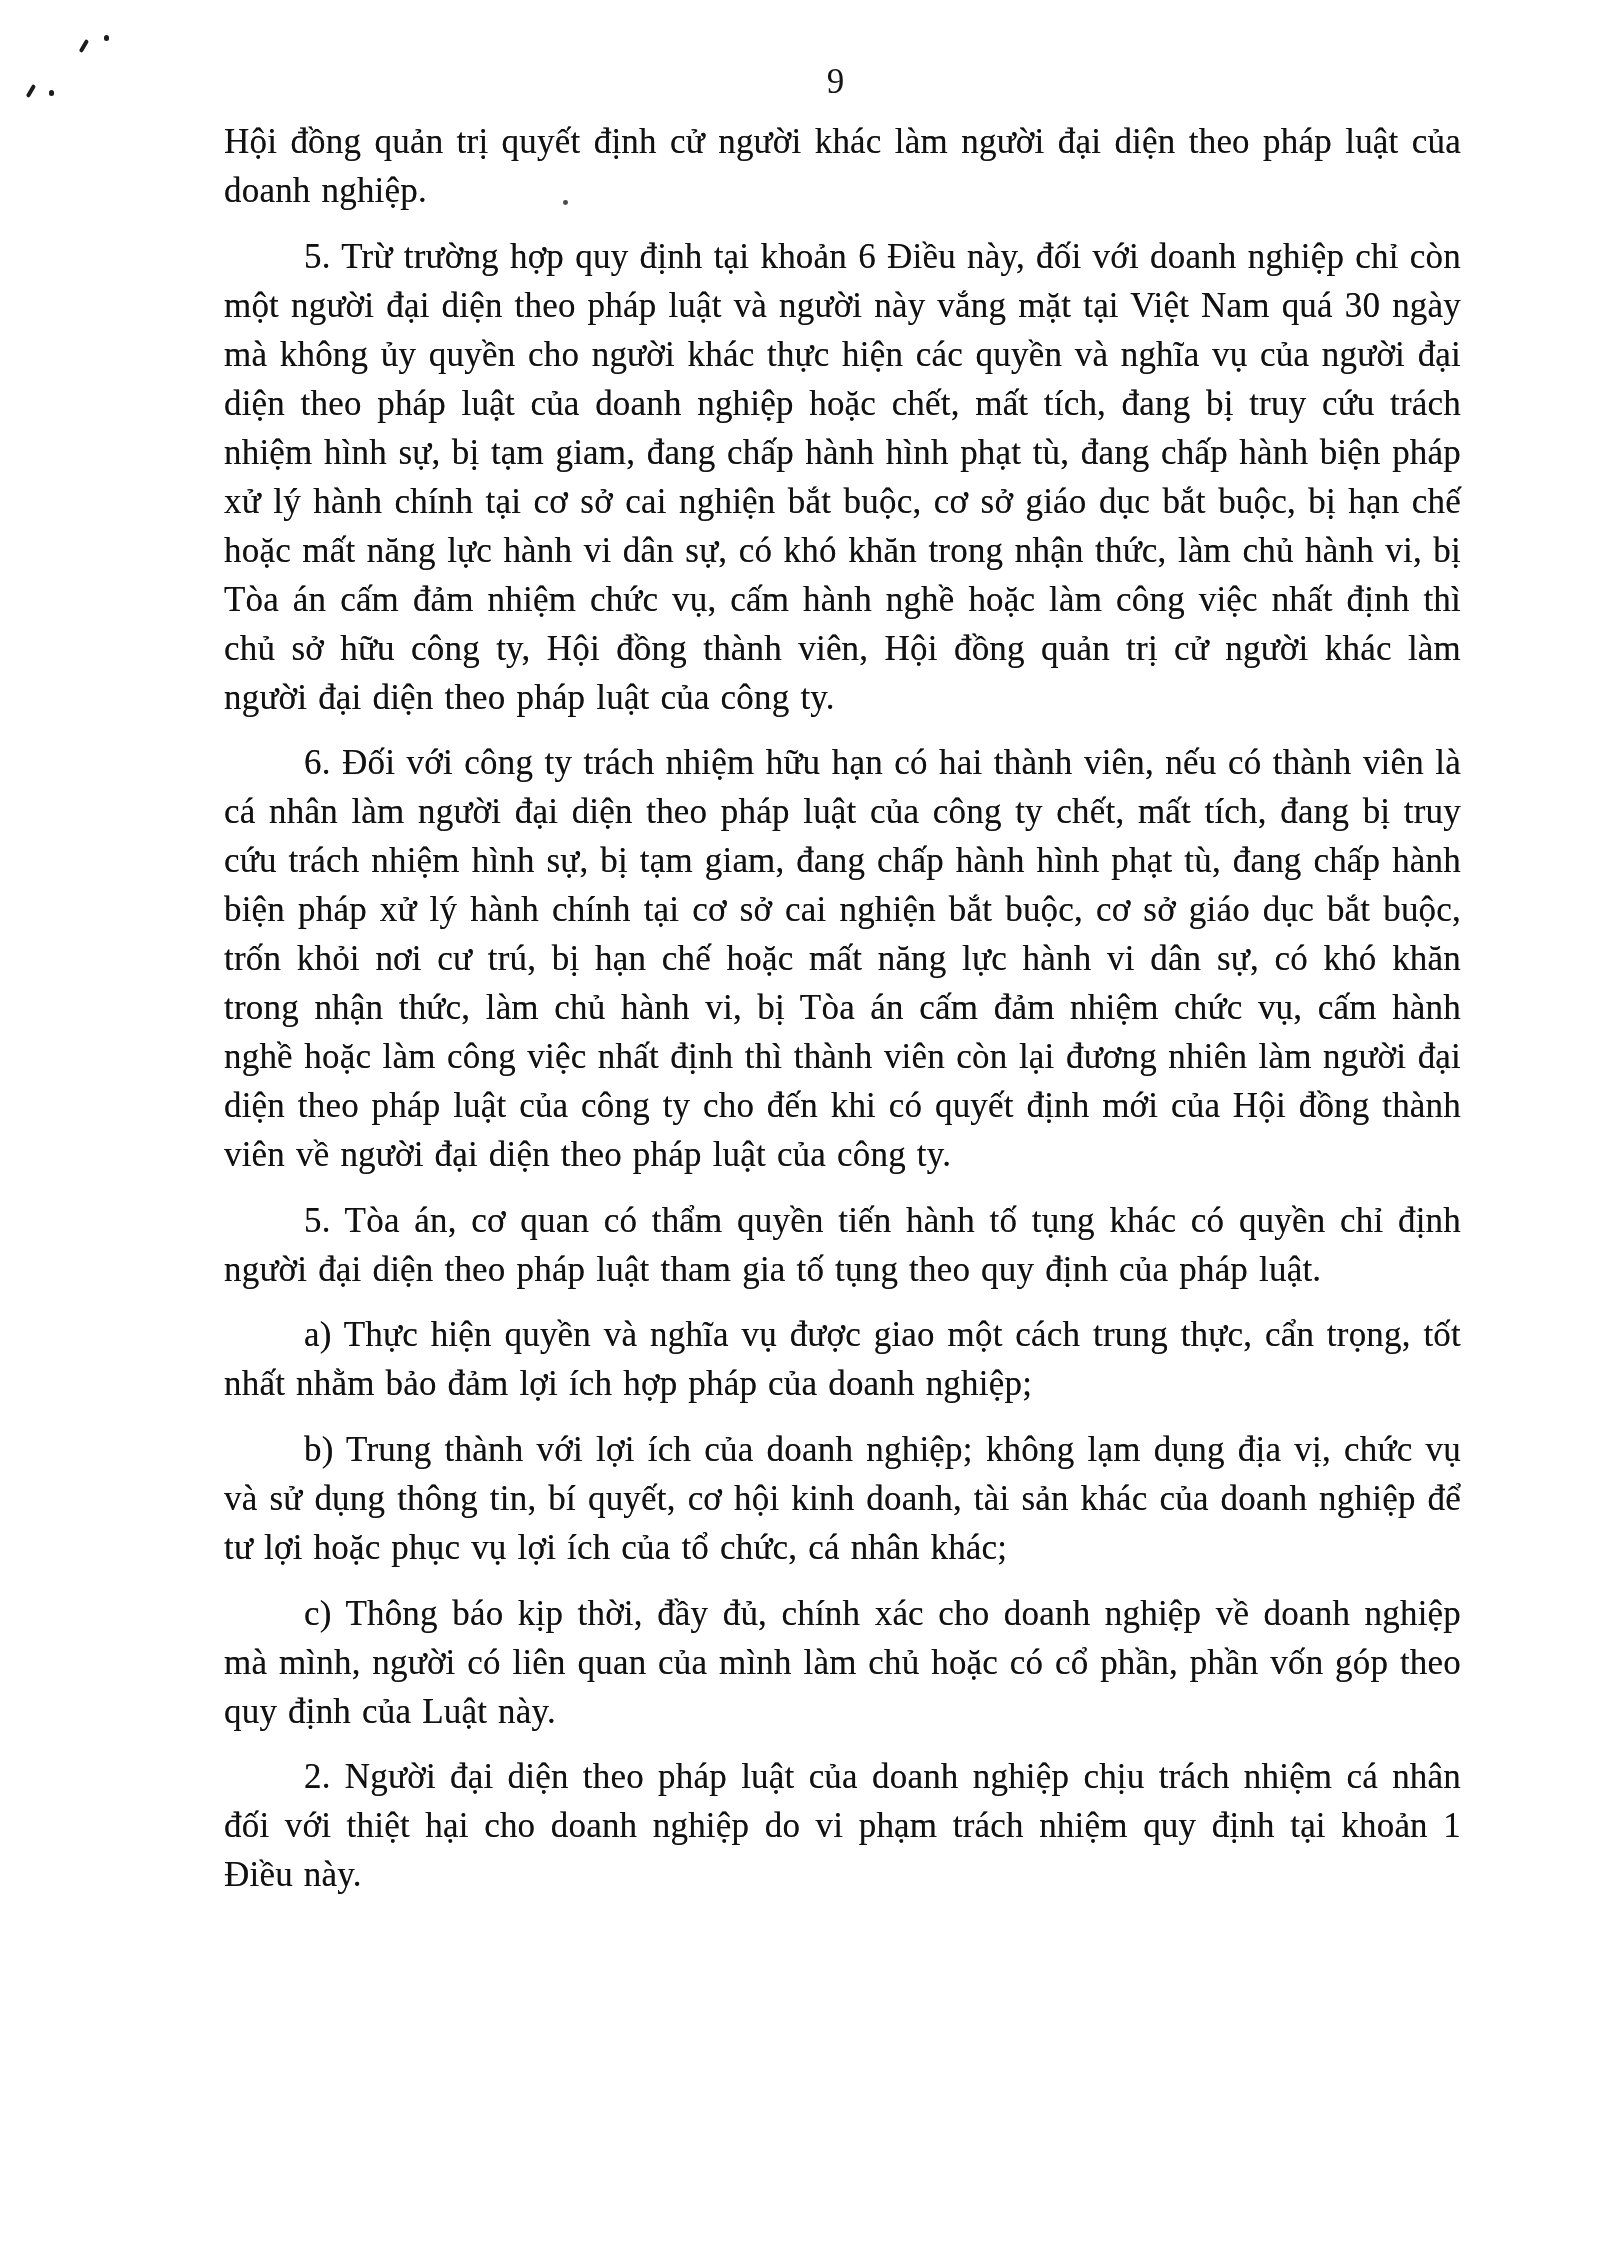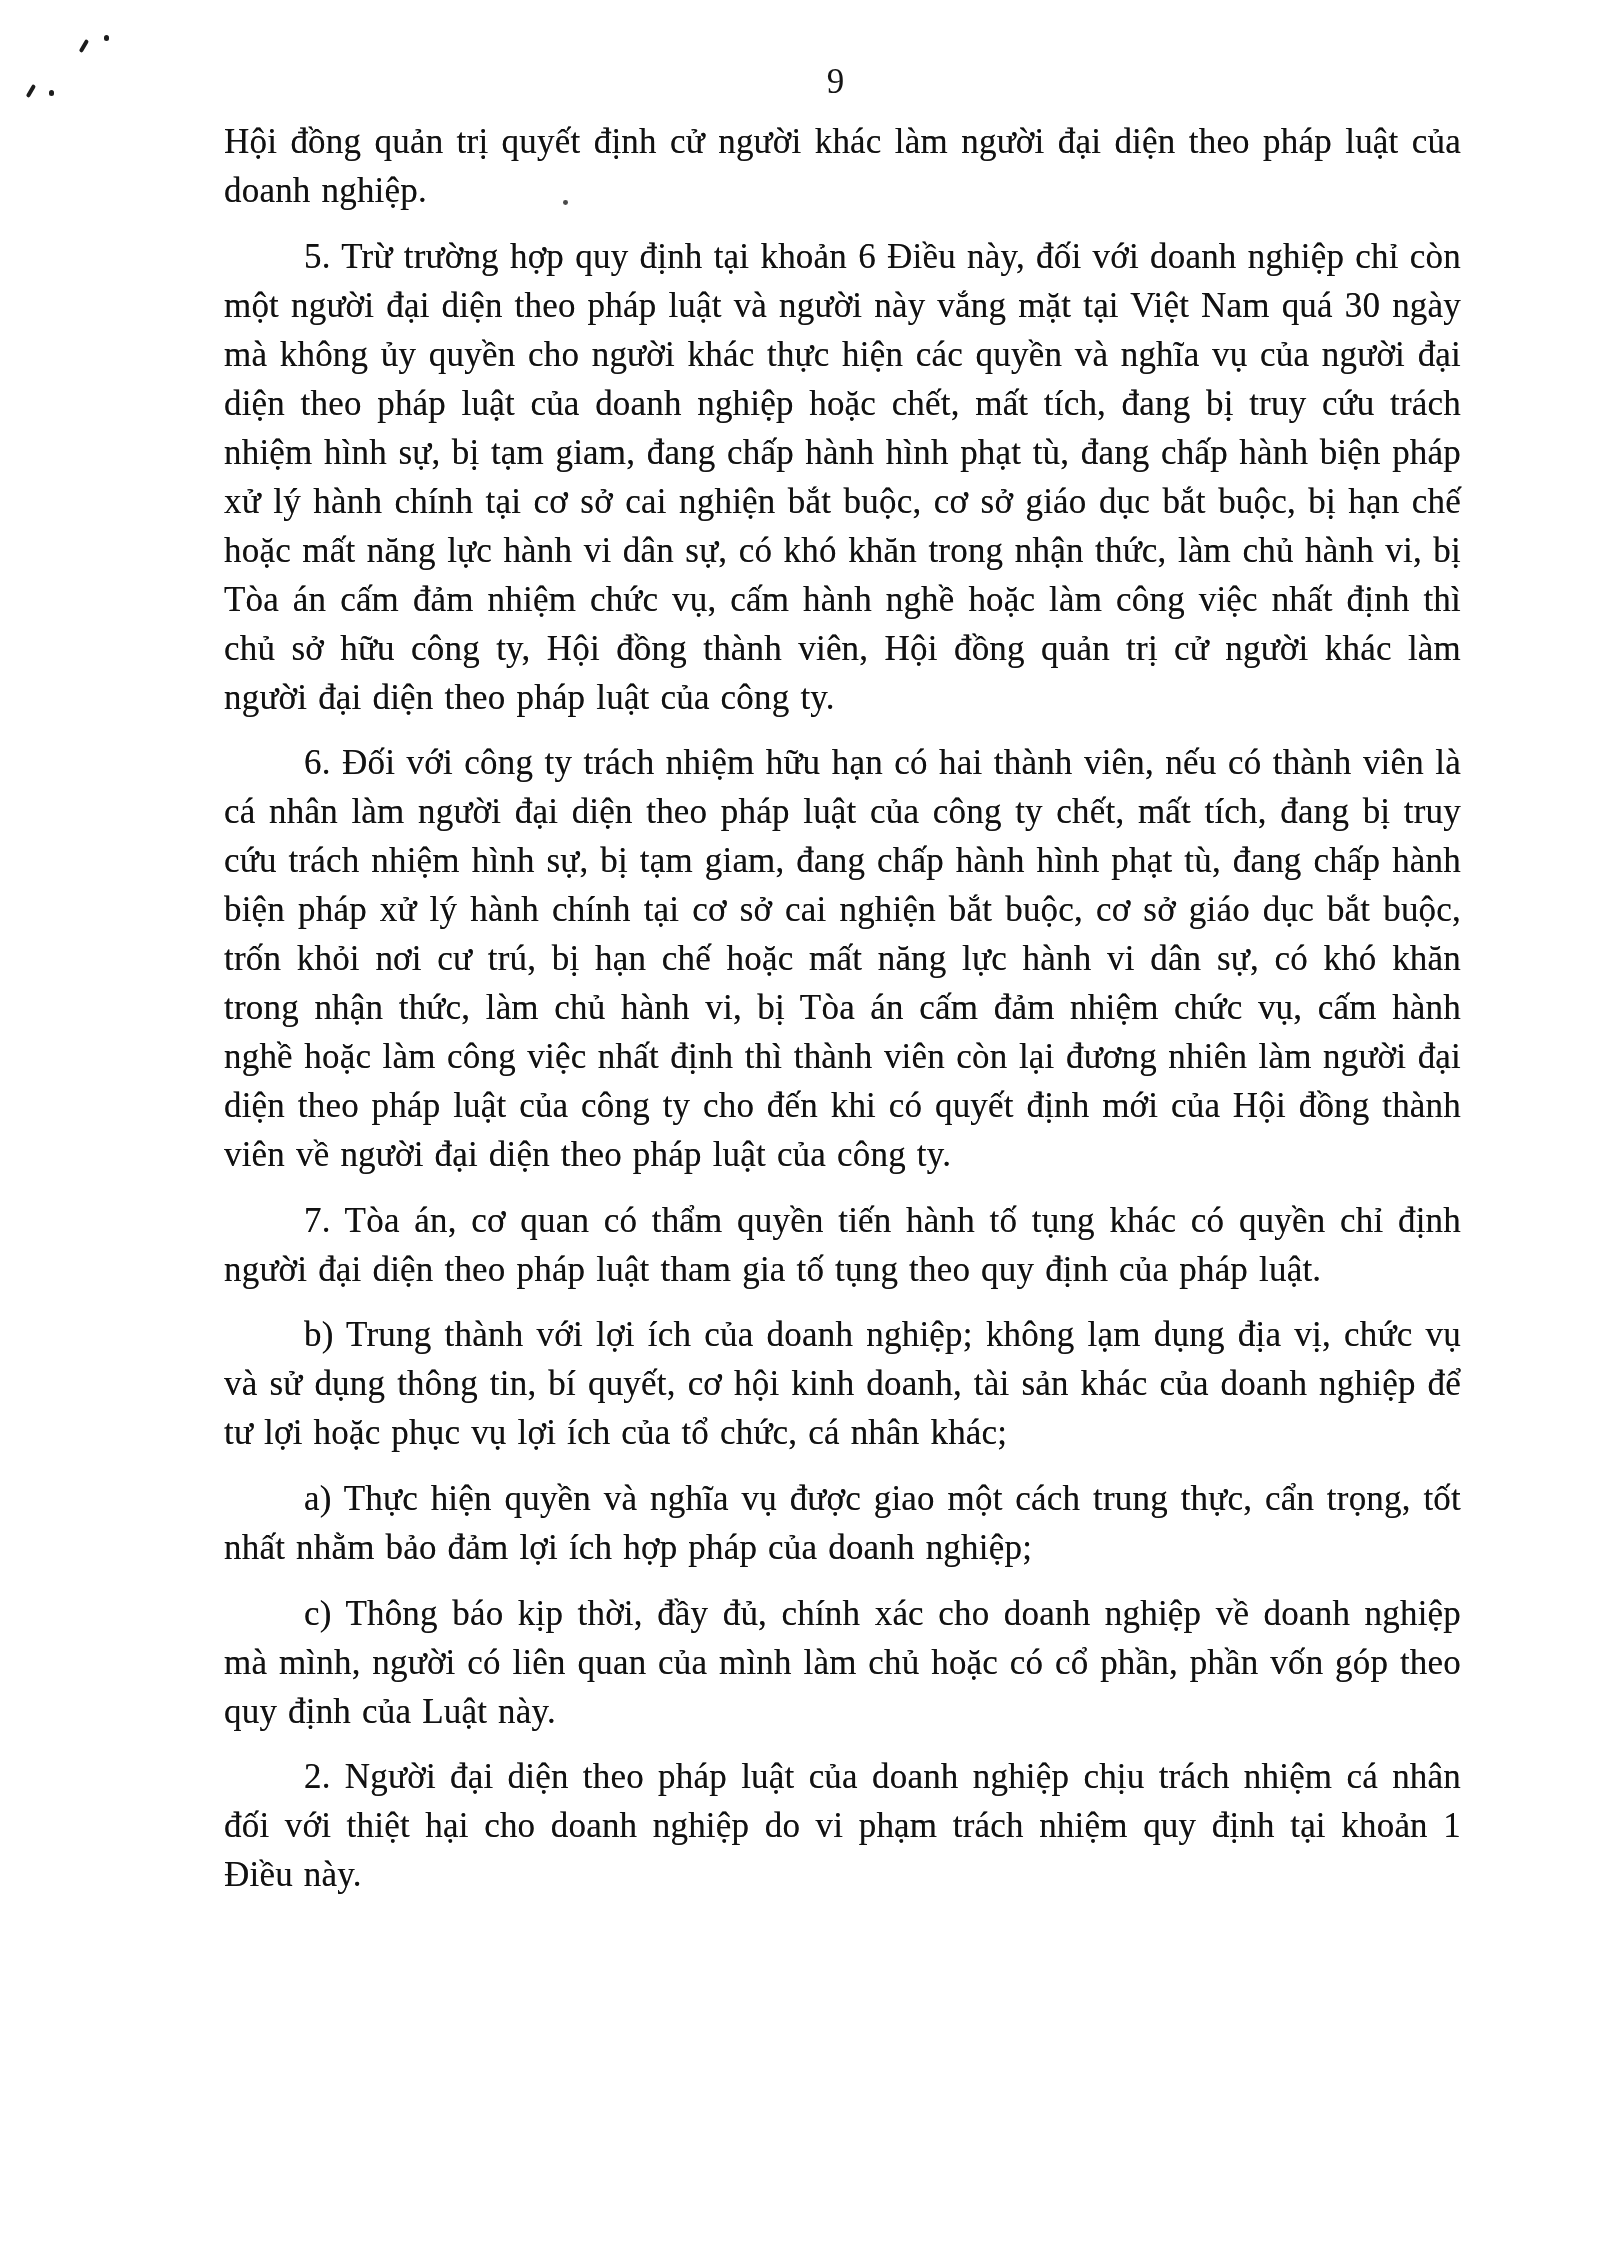--- a/index.html
+++ b/index.html
@@ -98,27 +98,27 @@
 
   <div class="page-number">9</div>
 
   <main class="text-block">
     <p class="para no-indent">Hội đồng quản trị quyết định cử người khác làm người đại diện theo pháp luật của doanh nghiệp.</p>
 
     <p class="para">5. Trừ trường hợp quy định tại khoản 6 Điều này, đối với doanh nghiệp chỉ còn một người đại diện theo pháp luật và người này vắng mặt tại Việt Nam quá 30 ngày mà không ủy quyền cho người khác thực hiện các quyền và nghĩa vụ của người đại diện theo pháp luật của doanh nghiệp hoặc chết, mất tích, đang bị truy cứu trách nhiệm hình sự, bị tạm giam, đang chấp hành hình phạt tù, đang chấp hành biện pháp xử lý hành chính tại cơ sở cai nghiện bắt buộc, cơ sở giáo dục bắt buộc, bị hạn chế hoặc mất năng lực hành vi dân sự, có khó khăn trong nhận thức, làm chủ hành vi, bị Tòa án cấm đảm nhiệm chức vụ, cấm hành nghề hoặc làm công việc nhất định thì chủ sở hữu công ty, Hội đồng thành viên, Hội đồng quản trị cử người khác làm người đại diện theo pháp luật của công ty.</p>
 
     <p class="para">6. Đối với công ty trách nhiệm hữu hạn có hai thành viên, nếu có thành viên là cá nhân làm người đại diện theo pháp luật của công ty chết, mất tích, đang bị truy cứu trách nhiệm hình sự, bị tạm giam, đang chấp hành hình phạt tù, đang chấp hành biện pháp xử lý hành chính tại cơ sở cai nghiện bắt buộc, cơ sở giáo dục bắt buộc, trốn khỏi nơi cư trú, bị hạn chế hoặc mất năng lực hành vi dân sự, có khó khăn trong nhận thức, làm chủ hành vi, bị Tòa án cấm đảm nhiệm chức vụ, cấm hành nghề hoặc làm công việc nhất định thì thành viên còn lại đương nhiên làm người đại diện theo pháp luật của công ty cho đến khi có quyết định mới của Hội đồng thành viên về người đại diện theo pháp luật của công ty.</p>
 
-    <p class="para">7. Tòa án, cơ quan có thẩm quyền tiến hành tố tụng khác có quyền chỉ định người đại diện theo pháp luật tham gia tố tụng theo quy định của pháp luật.</p>
+    <p class="para">5. Tòa án, cơ quan có thẩm quyền tiến hành tố tụng khác có quyền chỉ định người đại diện theo pháp luật tham gia tố tụng theo quy định của pháp luật.</p>
 
 
 
+    <p class="para">a) Thực hiện quyền và nghĩa vụ được giao một cách trung thực, cẩn trọng, tốt nhất nhằm bảo đảm lợi ích hợp pháp của doanh nghiệp;</p>
+
     <p class="para">b) Trung thành với lợi ích của doanh nghiệp; không lạm dụng địa vị, chức vụ và sử dụng thông tin, bí quyết, cơ hội kinh doanh, tài sản khác của doanh nghiệp để tư lợi hoặc phục vụ lợi ích của tổ chức, cá nhân khác;</p>
-
-    <p class="para">a) Thực hiện quyền và nghĩa vụ được giao một cách trung thực, cẩn trọng, tốt nhất nhằm bảo đảm lợi ích hợp pháp của doanh nghiệp;</p>
 
     <p class="para">c) Thông báo kịp thời, đầy đủ, chính xác cho doanh nghiệp về doanh nghiệp mà mình, người có liên quan của mình làm chủ hoặc có cổ phần, phần vốn góp theo quy định của Luật này.</p>
 
     <p class="para">2. Người đại diện theo pháp luật của doanh nghiệp chịu trách nhiệm cá nhân đối với thiệt hại cho doanh nghiệp do vi phạm trách nhiệm quy định tại khoản 1 Điều này.</p>
   </main>
 
 </div>
 
 
 </body></html>

